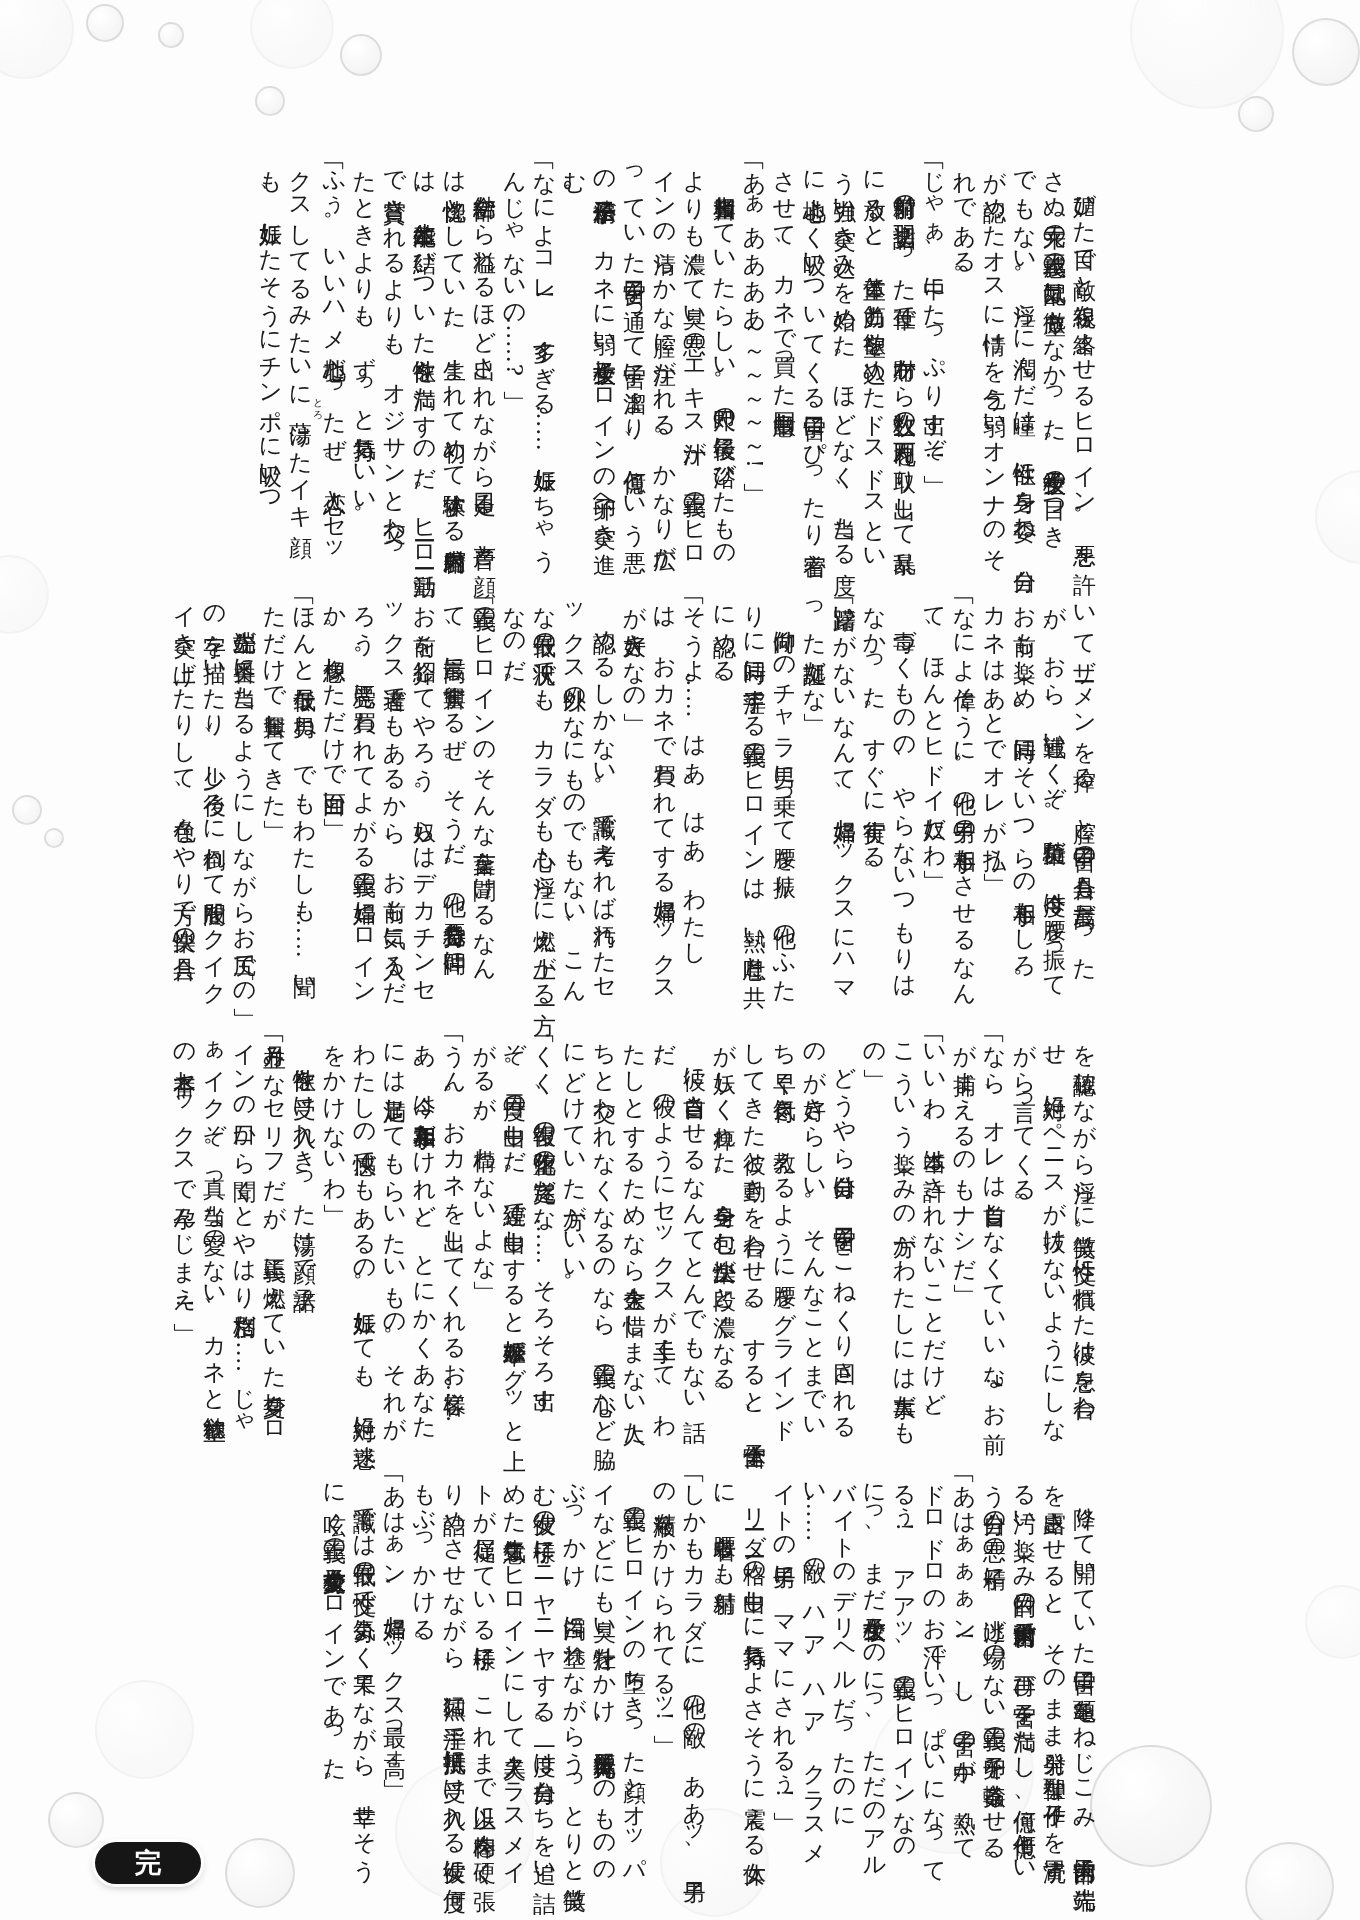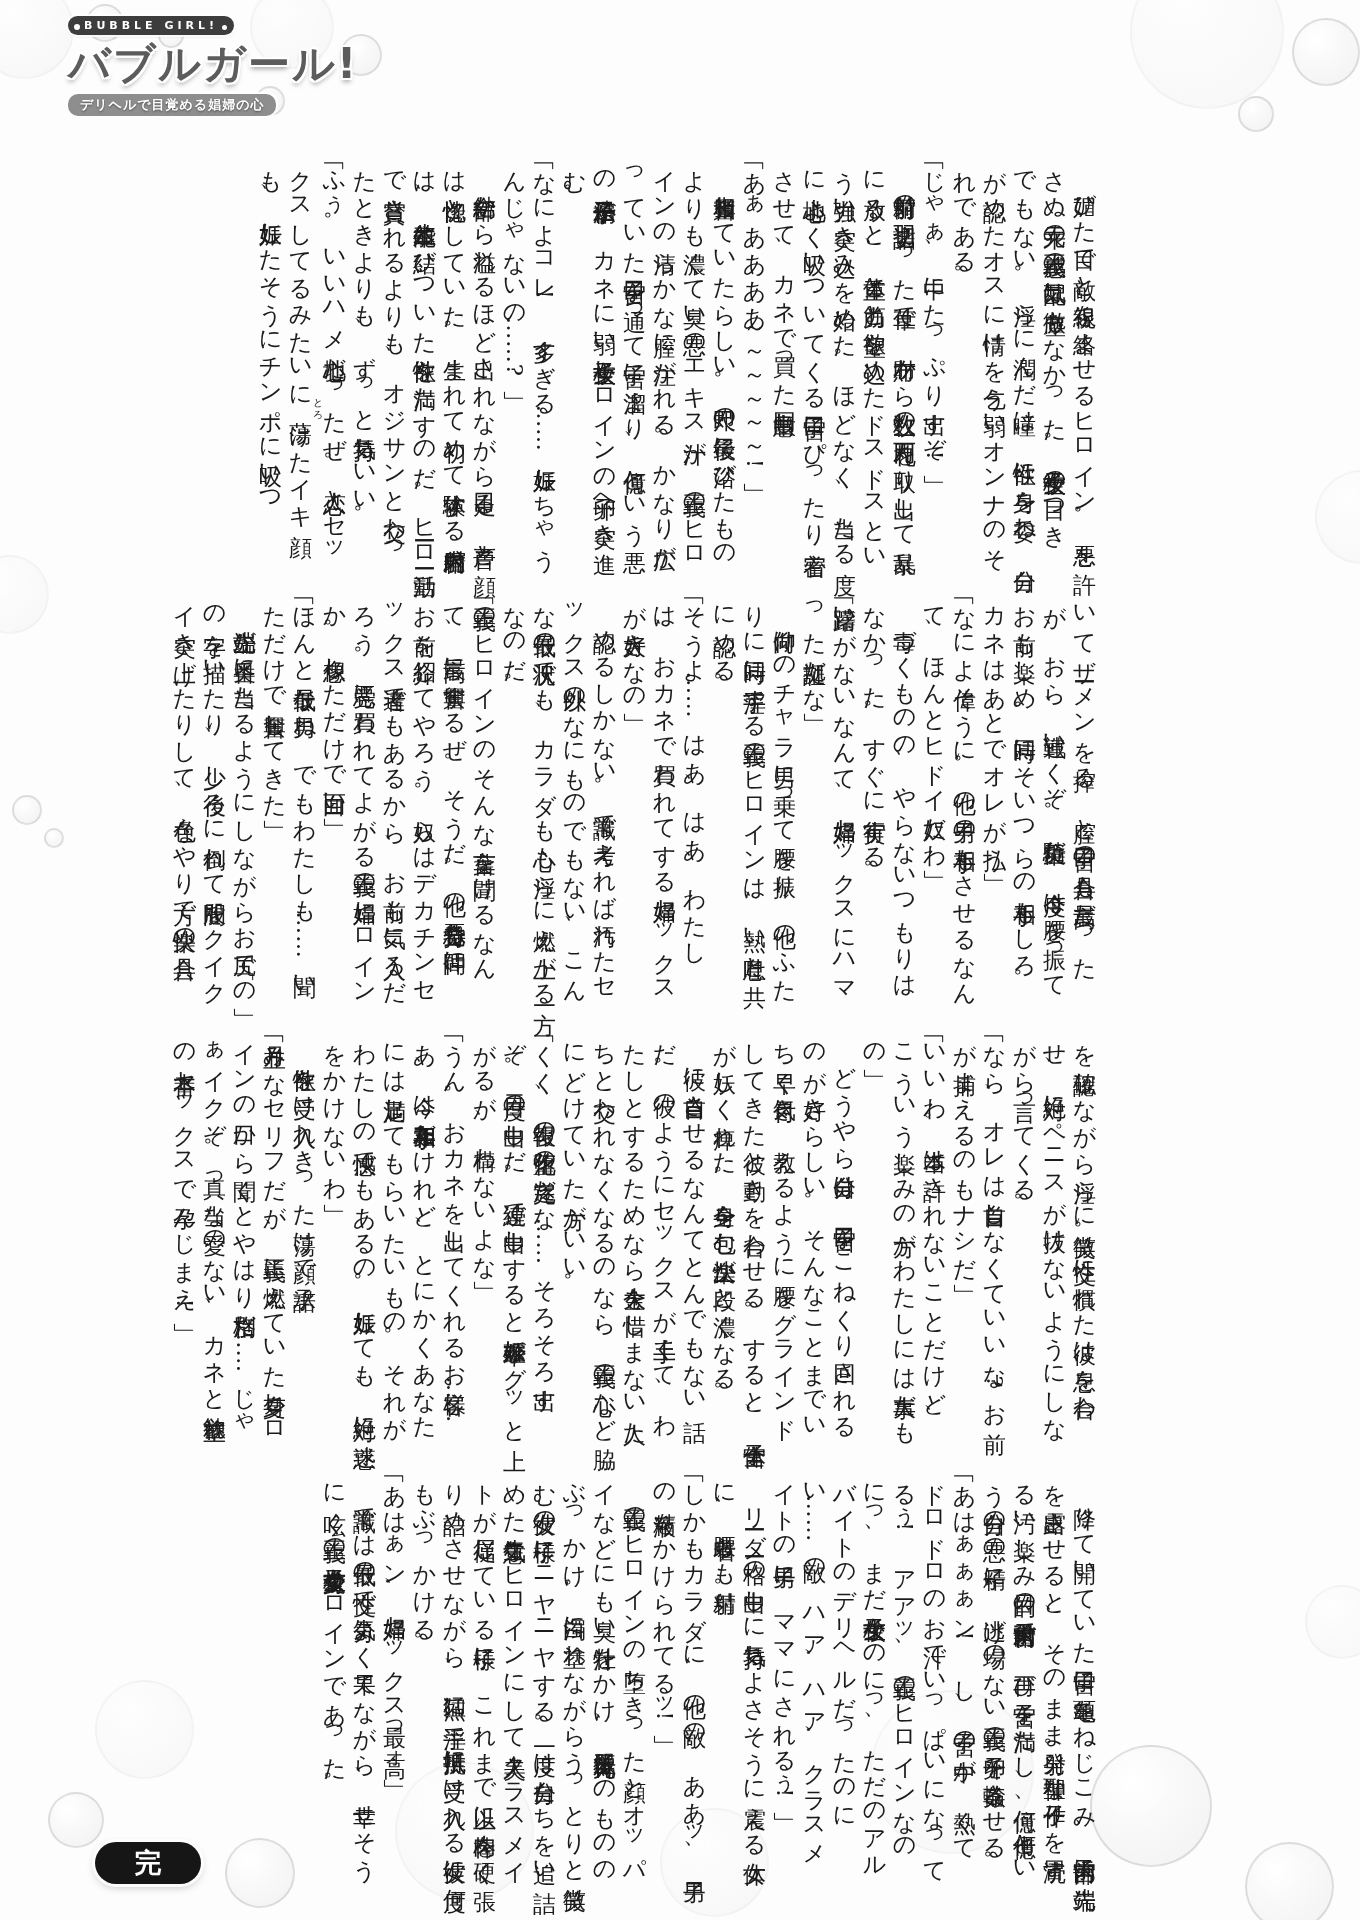--- a/index.html
+++ b/index.html
@@ -92,25 +92,20 @@
   <div class="bubble faint" style="left:95px;top:1680px;width:95px;height:95px;"></div>
   <div class="bubble" style="left:48px;top:1792px;width:52px;height:52px;"></div>
   <div class="bubble" style="left:225px;top:1838px;width:66px;height:66px;"></div>
   <div class="bubble faint" style="left:395px;top:1762px;width:135px;height:135px;"></div>
   <div class="bubble faint" style="left:660px;top:1808px;width:105px;height:105px;"></div>
   <div class="bubble faint" style="left:870px;top:1690px;width:160px;height:160px;"></div>
   <div class="bubble" style="left:1090px;top:1745px;width:118px;height:118px;"></div>
   <div class="bubble" style="left:1245px;top:1842px;width:85px;height:85px;"></div>
   <div class="bubble faint" style="left:1305px;top:1585px;width:70px;height:70px;"></div>
 
-  <div class="logo">
-    <div class="logo-banner">BUBBLE GIRL!</div>
-    <div class="logo-title">バブルガール!</div>
-    <div class="logo-subtitle">デリヘルで目覚める娼婦の心</div>
-  </div>
 
   <div class="band" style="top:155px;">
       <p class="indent">媚びた目で敵と視線を絡ませるヒロイン。悪を許さぬ元来の正義感の気配は微塵もなかった。女子校生の目つきでもない。淫らに潤んだ瞳は、性欲に身を委ね、自分が認めたオスに情けを乞う弱いオンナのそれである。</p>
       <p>「じゃぁ、中にたっぷり出すぞ!」</p>
       <p class="indent">射精前の切羽詰まった仕草で、財布から数枚の一万円札を取り出して乱暴に放ると、体重と筋力と欲望を込めたドスドスという力強い突き込みを始めた。ほどなく、当たる度に心地よく吸いついてくる子宮口にぴったり密着させて、カネで買った同意中出し。</p>
       <p>「あぁああああ～～～～～～!」</p>
       <p class="indent">相当興奮していたらしい。即尺の最後に浴びたものよりも濃くて臭い悪のエキス汁が、正義のヒロインの清らかな膣に注がれる。かなり広がっていた子宮口を通って子宮に溜まり、何億という悪の遺伝子精子が、カネに弱い女子校生ヒロインの卵子へ突き進む。</p>
       <p>「なによコレ!　多すぎる……妊娠しちゃうんじゃないの……?」</p>
       <p class="indent">結合部から溢れるほど出されながら口走る。声音と顔は恍惚としていた。生まれて初めて体験する膣内射精は、生殖本能と結びついた性欲を満たすのだ。ヒーロー活動で賞賛されるよりも、オジサンと交わったときよりも、ずっと気持ちいい。</p>
       <p>「ふぅ。いいハメ心地だったぜ。恋人とセックスしてるみたいに<ruby>蕩<rt>とろ</rt></ruby>けたイキ顔も、妊娠したそうにチンポに吸いつ</p>

